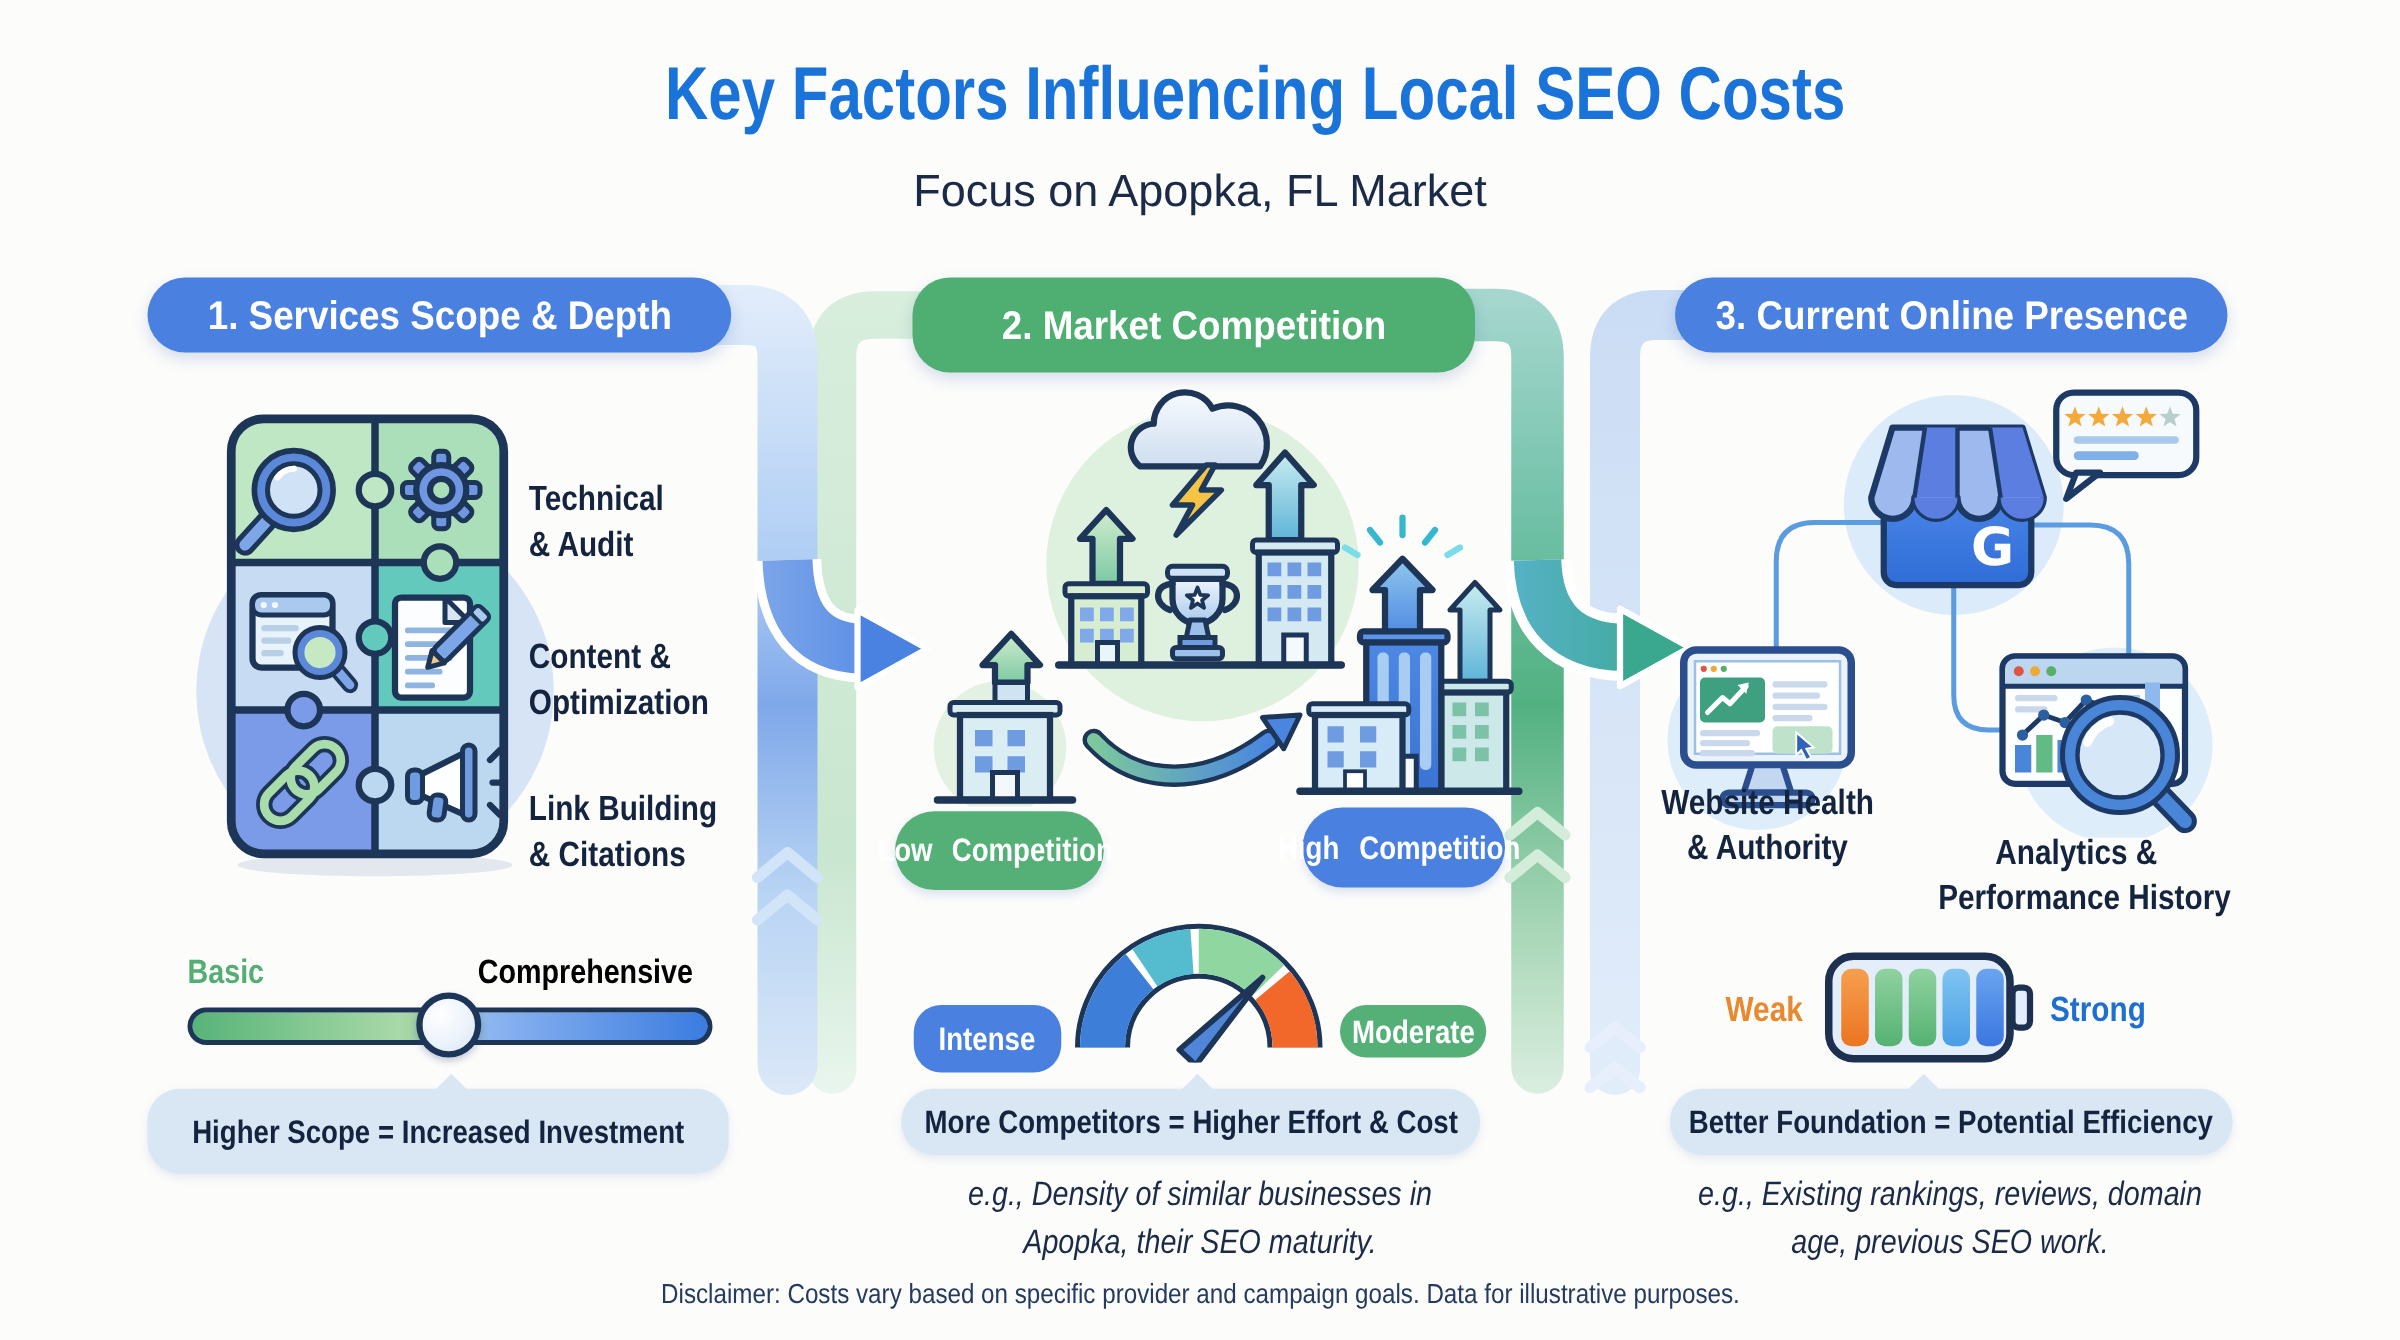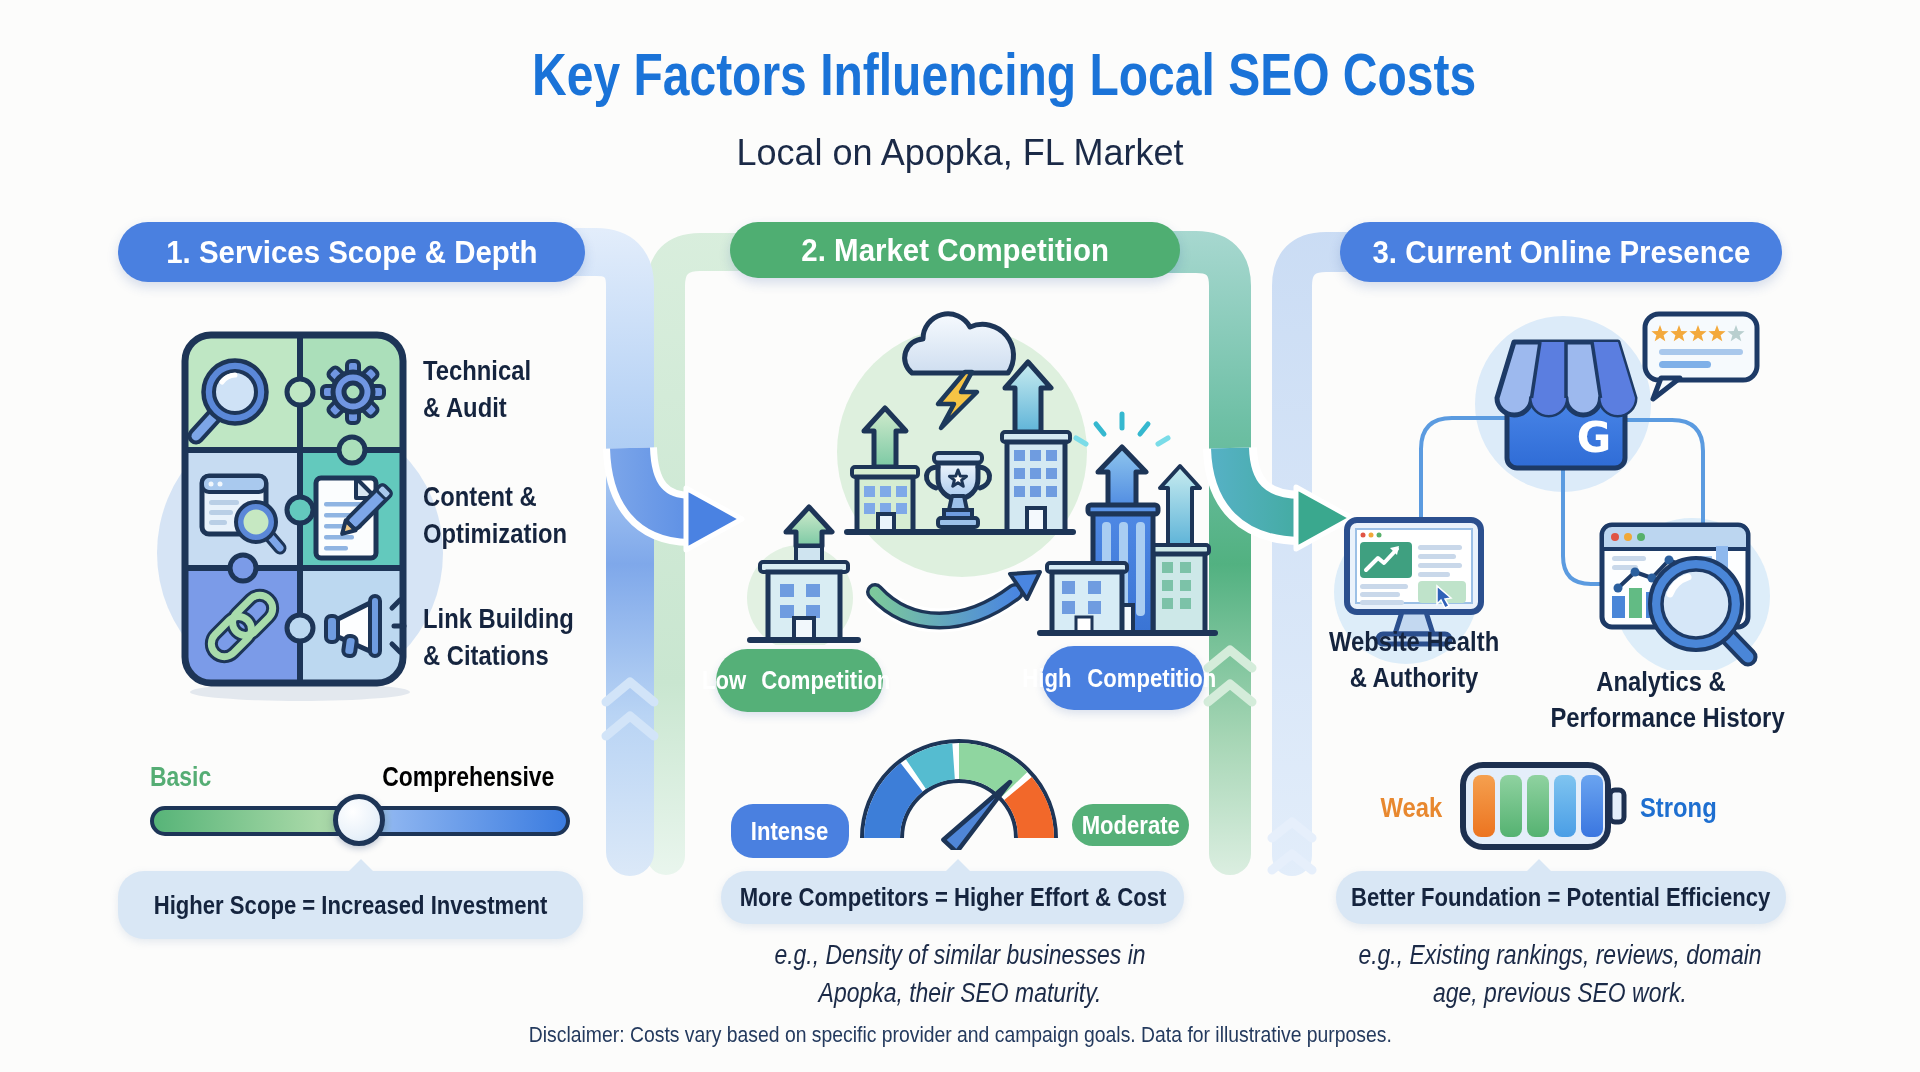--- a/index.html
+++ b/index.html
@@ -11,21 +11,21 @@
   .title{left:0;top:40px;width:1920px;text-align:center;font-size:60px;font-weight:700;color:#1a73d8;padding-left:44px;}
   .title .sqz{transform:scaleX(.8);}
   .subtitle{left:0;top:132px;width:1920px;text-align:center;font-size:36px;font-weight:500;color:#1b2a47;}
   .hpill{display:flex;align-items:center;justify-content:center;border-radius:30px;color:#fff;
          font-size:32px;font-weight:700;box-shadow:0 5px 12px rgba(40,80,160,.18);z-index:3;}
   .hpill .sqz{transform:scaleX(.92);}
   .hpill.blue{background:#4a80e0;}
   .hpill.green{background:#4fae72;}
   .svglayer{z-index:2;}
   .pipes{left:0;top:0;z-index:1;}
-  .svc{z-index:3;font-size:28px;font-weight:700;line-height:37px;color:#15243e;}
+  .svc{z-index:3;font-size:28px;font-weight:700;line-height:37px;color:#15243e;margin-top:28px;}
   .badge{display:flex;align-items:center;justify-content:center;border-radius:32px;
          color:#fff;font-weight:700;font-size:26px;line-height:1.08;z-index:3;box-shadow:0 4px 8px rgba(40,80,160,.15);}
   .badge.green{background:#55b078;}
   .badge.blue{background:#4a80e0;}
   .mpill{display:flex;align-items:center;justify-content:center;border-radius:22px;color:#fff;
          font-size:26px;font-weight:700;z-index:3;}
   .mpill.blue{background:#4a80e0;}
   .mpill.green{background:#55b078;}
   .caption{display:flex;align-items:center;justify-content:center;background:#d9e7f5;border-radius:26px;
            font-size:26px;font-weight:700;color:#15243e;z-index:3;box-shadow:0 3px 8px rgba(120,150,190,.18);}
@@ -100,26 +100,26 @@
     </g>
 
     <g>
       <path d="M1230 448 Q1232 517 1300 518" fill="none" stroke="#ffffff" stroke-width="54"></path>
       <path d="M1230 448 Q1232 517 1300 518" fill="none" stroke="url(#brC)" stroke-width="38"></path>
       <polygon points="1296,487 1296,549 1352,518" fill="#3aa88e" stroke="#ffffff" stroke-width="5" stroke-linejoin="round"></polygon>
     </g>
   </svg>
 
   <div class="abs title"><span class="sqz">Key Factors Influencing Local SEO Costs</span></div>
-  <div class="abs subtitle"><span>Local on Apopka, FL Market</span></div>
+  <div class="abs subtitle"><span>Focus on Apopka, FL Market</span></div>
 
   <div class="abs hpill blue" style="left:118px;top:222px;width:467px;height:60px;">
       <span class="sqz">1. Services Scope &amp; Depth</span>
     </div>
-  <div class="abs hpill green" style="left:730px;top:222px;width:450px;height:56px;">
+  <div class="abs hpill green" style="left:730px;top:222px;width:450px;height:76px;">
       <span class="sqz">2. Market Competition</span>
     </div>
   <div class="abs hpill blue" style="left:1340px;top:222px;width:442px;height:60px;">
       <span class="sqz">3. Current Online Presence</span>
     </div>
 
   <svg class="abs svglayer" style="left:140px;top:330px;" width="330" height="380" viewBox="0 0 330 380">
     <defs>
         <clipPath id="pzc">
           <rect x="45" y="5" width="218" height="348" rx="26"></rect>

